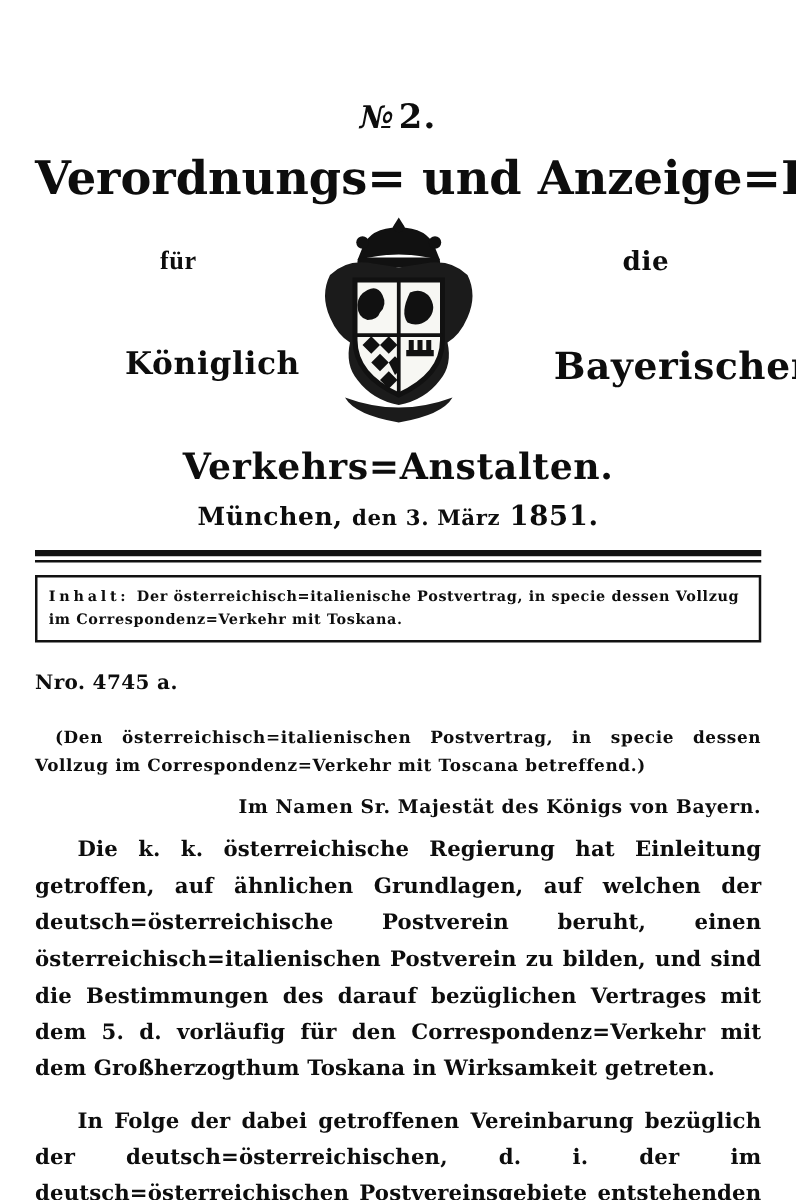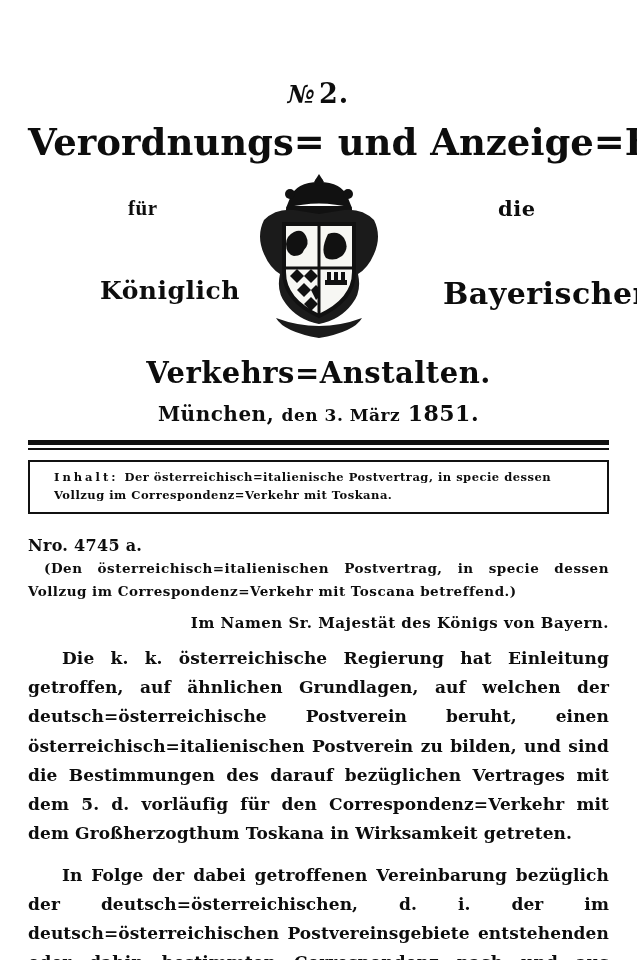--- a/index.html
+++ b/index.html
@@ -103,40 +103,40 @@
   .rule-thin {
     border: none;
     border-top: 2px solid #111;
     margin: 3px 0 0 0;
   }
 
   
   .contents-box {
     border: 2px solid #111;
     margin-top: 10px;
-    padding: 7px 9px 8px 24px;
+    padding: 7px 9px 8px 9px;
     font-size: 11.5px;
     line-height: 1.55;
   }
   .contents-label {
     font-weight: bold;
     letter-spacing: 3px;
     padding-right: 6px;
   }
   .contents-text { font-weight: bold; }
 
   
   .doc-number {
     margin-top: 22px;
     font-size: 16px;
     font-weight: bold;
     letter-spacing: 0.3px;
   }
   .subject-line {
-    margin-top: 2px;
+    margin-top: 24px;
     font-size: 13.5px;
     font-weight: bold;
     text-align: justify;
     line-height: 1.65;
     text-indent: 16px;
   }
   .in-name {
     text-align: right;
     font-size: 15px;
     font-weight: bold;

